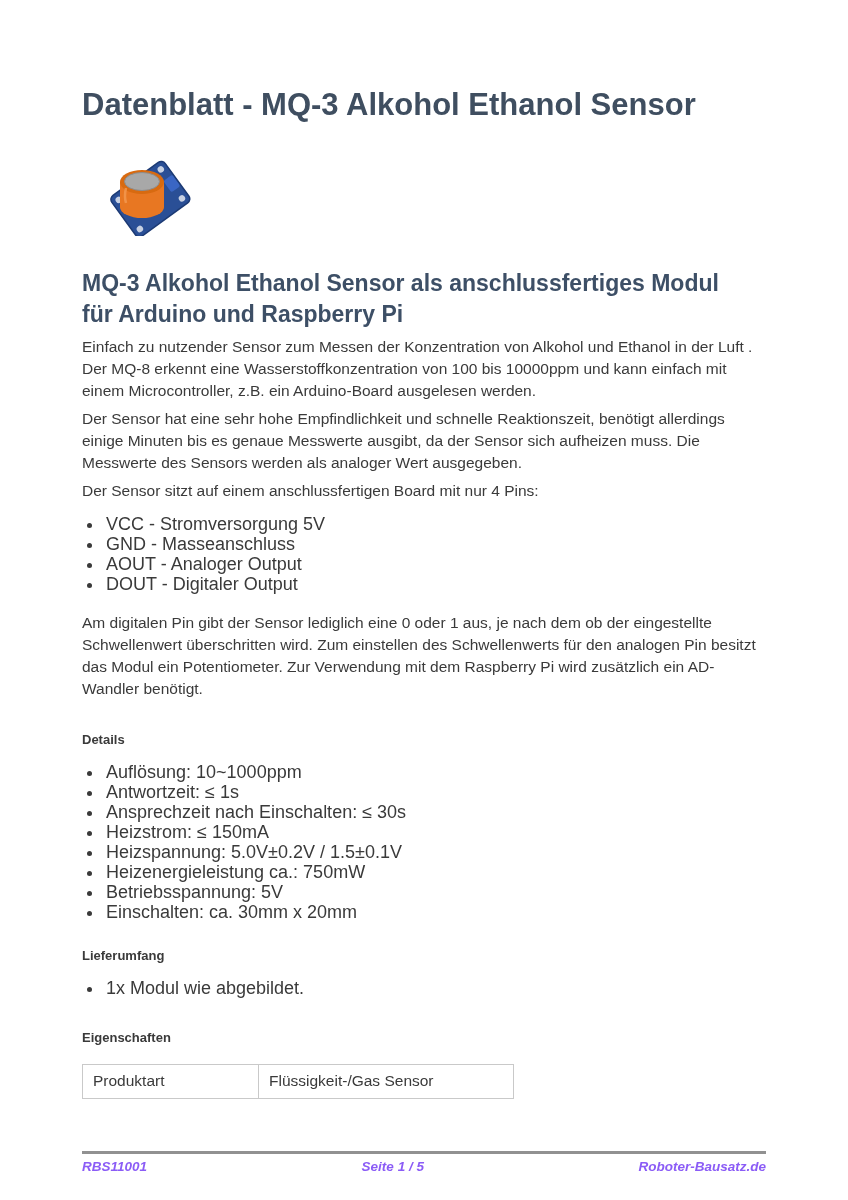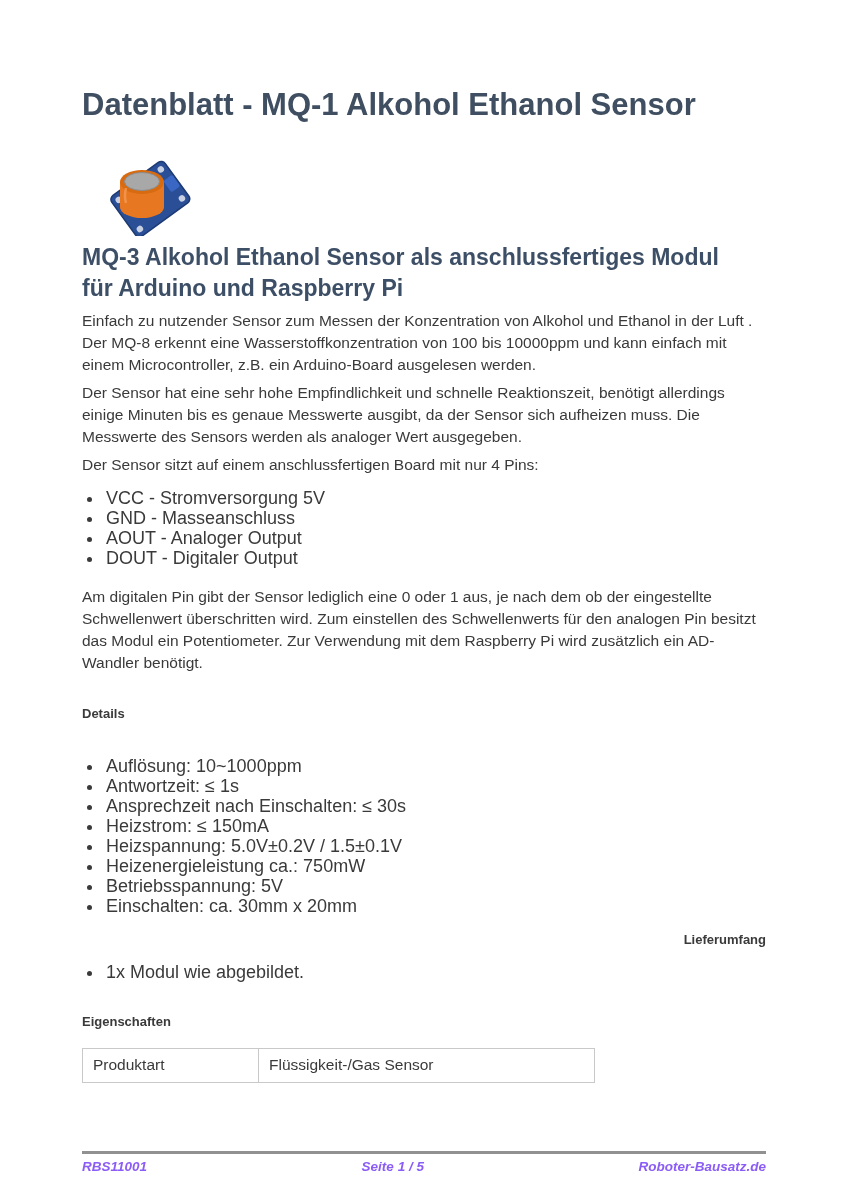--- a/index.html
+++ b/index.html
@@ -22,21 +22,21 @@
     color: #3f4e60;
     letter-spacing: 0;
   }
   .product-photo {
     margin: 26px 0 0 18px;
     width: 106px;
     height: 88px;
     display: block;
   }
   h2.doc-subtitle {
-    margin: 6px 0 0 0;
+    margin: 32px 0 0 0;
     font-size: 23px;
     line-height: 31px;
     font-weight: bold;
     color: #3d4f66;
     max-width: 672px;
   }
   p.body-par {
     margin: 6px 0 0 0;
     font-size: 15.5px;
     line-height: 22px;
@@ -44,33 +44,33 @@
   }
   p.body-par.gap-lg { margin-top: 18px; }
   ul.doc-list {
     margin: 12px 0 0 0;
     padding: 0 0 0 22px;
     font-size: 18px;
     line-height: 20px;
     color: #3a3a3a;
   }
   ul.doc-list li { margin: 0; padding: 0 0 0 2px; }
-  ul.doc-list.specs { margin-top: 32px; }
+  ul.doc-list.specs { margin-top: 12px; }
   h3.section-heading {
     margin: 30px 0 0 0;
     font-size: 13px;
     line-height: 20px;
     font-weight: bold;
     color: #3a3a3a;
   }
-  h3.section-heading.tight { margin-top: 14px; text-align: right; }
+  h3.section-heading.tight { margin-top: 24px; }
   table.props-table {
     margin: 16px 0 0 0;
     border-collapse: collapse;
-    width: 513px;
+    width: 432px;
     font-size: 15.5px;
     color: #3a3a3a;
   }
   table.props-table td {
     border: 1px solid #c9c9c9;
     padding: 7px 10px 8px 10px;
     vertical-align: top;
   }
   table.props-table td.key-cell { width: 176px; }
   .footer {
@@ -93,21 +93,21 @@
     font-weight: bold;
     color: #8b5cf6;
   }
   .footer-center { text-align: right; }
 </style>
 </head>
 <body>
 
 <div class="page">
 
-  <h1 class="doc-title">Datenblatt - MQ-1 Alkohol Ethanol Sensor</h1>
+  <h1 class="doc-title">Datenblatt - MQ-3 Alkohol Ethanol Sensor</h1>
 
   <svg class="product-photo" viewBox="0 0 106 88" xmlns="http://www.w3.org/2000/svg" aria-hidden="true">
     <g transform="rotate(-36 53 48)">
       <rect x="16" y="24" width="66" height="50" rx="5" fill="#2a4f96"></rect>
       <rect x="16" y="24" width="66" height="50" rx="5" fill="none" stroke="#1c3a74" stroke-width="1.5"></rect>
       <circle cx="23" cy="31" r="3.2" fill="#c7d0e2"></circle>
       <circle cx="75" cy="31" r="3.2" fill="#c7d0e2"></circle>
       <circle cx="23" cy="67" r="3.2" fill="#c7d0e2"></circle>
       <circle cx="75" cy="67" r="3.2" fill="#c7d0e2"></circle>
       <rect x="70" y="42" width="11" height="14" rx="2" fill="#3a66c4"></rect>

